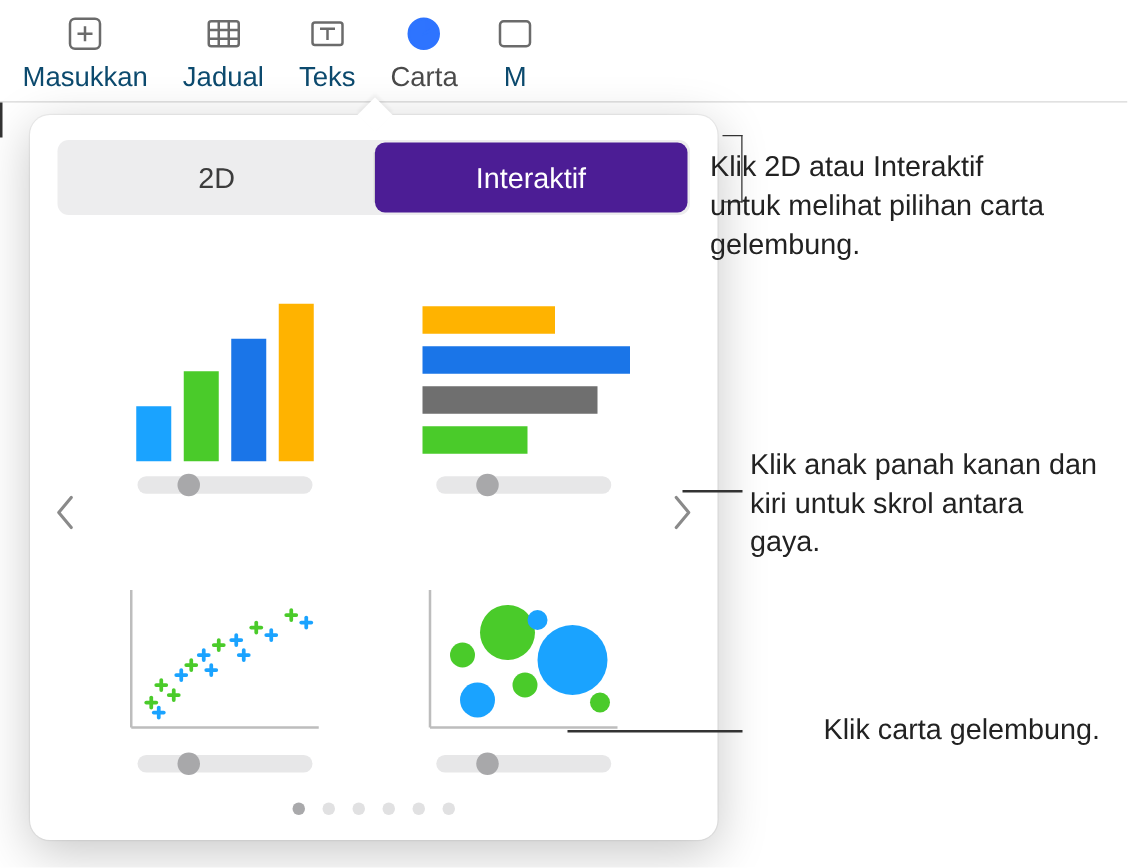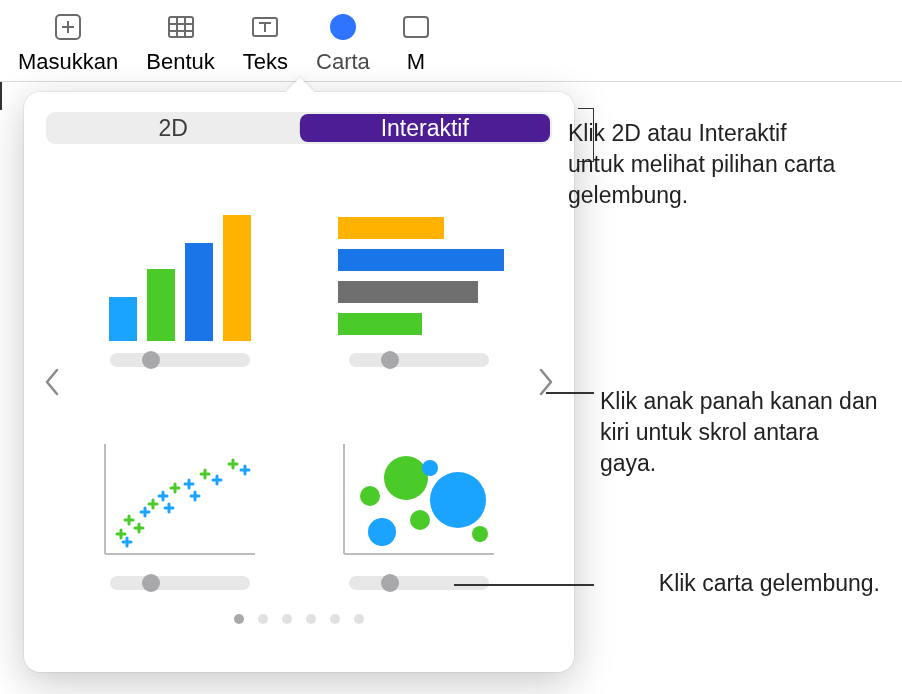--- a/index.html
+++ b/index.html
@@ -17,21 +17,21 @@
       padding: 8px 18px 6px;
       border-bottom: 1px solid #d8d8d8;
       align-items: flex-end;
       height: 82px;
     }
     .toolbar-item {
       display: flex;
       flex-direction: column;
       align-items: center;
       gap: 4px;
-      color: #000000;
+      color: #0c4a6e;
       font-size: 22px;
       cursor: pointer;
     }
     .toolbar-item .ic {
       width: 36px;
       height: 36px;
       display: flex;
       align-items: center;
       justify-content: center;
       color: #6b6b6b;
@@ -62,21 +62,21 @@
       background: #fff;
       transform: rotate(45deg);
       box-shadow: -2px -2px 3px rgba(0,0,0,0.05);
     }
     .seg {
       display: flex;
       width: 100%;
       background: #ededee;
       border-radius: 9px;
       padding: 2px;
-      height: 32px;
+      height: 60px;
     }
     .seg-btn {
       flex: 1;
       border: none;
       background: transparent;
       font-size: 23px;
       color: #3c3c3c;
       border-radius: 8px;
       cursor: pointer;
       position: relative;
@@ -177,21 +177,21 @@
     }
     .dot.on { background: #a9a9ab; }
     
     .callout {
       position: absolute;
       font-size: 23px;
       line-height: 1.35;
       color: #222;
     }
     .co1 { left: 568px; top: 118px; width: 280px; }
-    .co2 { left: 600px; top: 386px; width: 280px; }
+    .co2 { left: 600px; top: 356px; width: 280px; }
     .co3 { left: 600px; top: 568px; width: 280px; text-align: right; }
     .bracket {
       position: absolute;
       border: 1.5px solid #333;
       border-left: none;
     }
     .brk1 { left: 578px; top: 108px; width: 16px; height: 54px; border-right: 1.5px solid #333; border-top: 1.5px solid #333; border-bottom: 1.5px solid #333;}
     .leader {
       position: absolute;
       height: 1.5px;
@@ -218,21 +218,21 @@
   <div class="toolbar-item">
     <span class="ic">
       <svg width="32" height="32" viewBox="0 0 32 32" fill="none" stroke="#6b6b6b" stroke-width="2">
         <rect x="4" y="6" width="24" height="20" rx="2"></rect>
           <line x1="4" y1="13" x2="28" y2="13"></line>
           <line x1="4" y1="20" x2="28" y2="20"></line>
           <line x1="12" y1="6" x2="12" y2="26"></line>
           <line x1="20" y1="6" x2="20" y2="26"></line>
       </svg>
     </span>
-    <span>Bentuk</span>
+    <span>Jadual</span>
   </div>
   <div class="toolbar-item">
     <span class="ic">
       <svg width="32" height="32" viewBox="0 0 32 32" fill="none" stroke="#6b6b6b" stroke-width="2">
         <rect x="4" y="7" width="24" height="18" rx="2"></rect>
           <line x1="10" y1="12" x2="22" y2="12"></line>
           <line x1="16" y1="12" x2="16" y2="21"></line>
       </svg>
     </span>
     <span>Teks</span>

